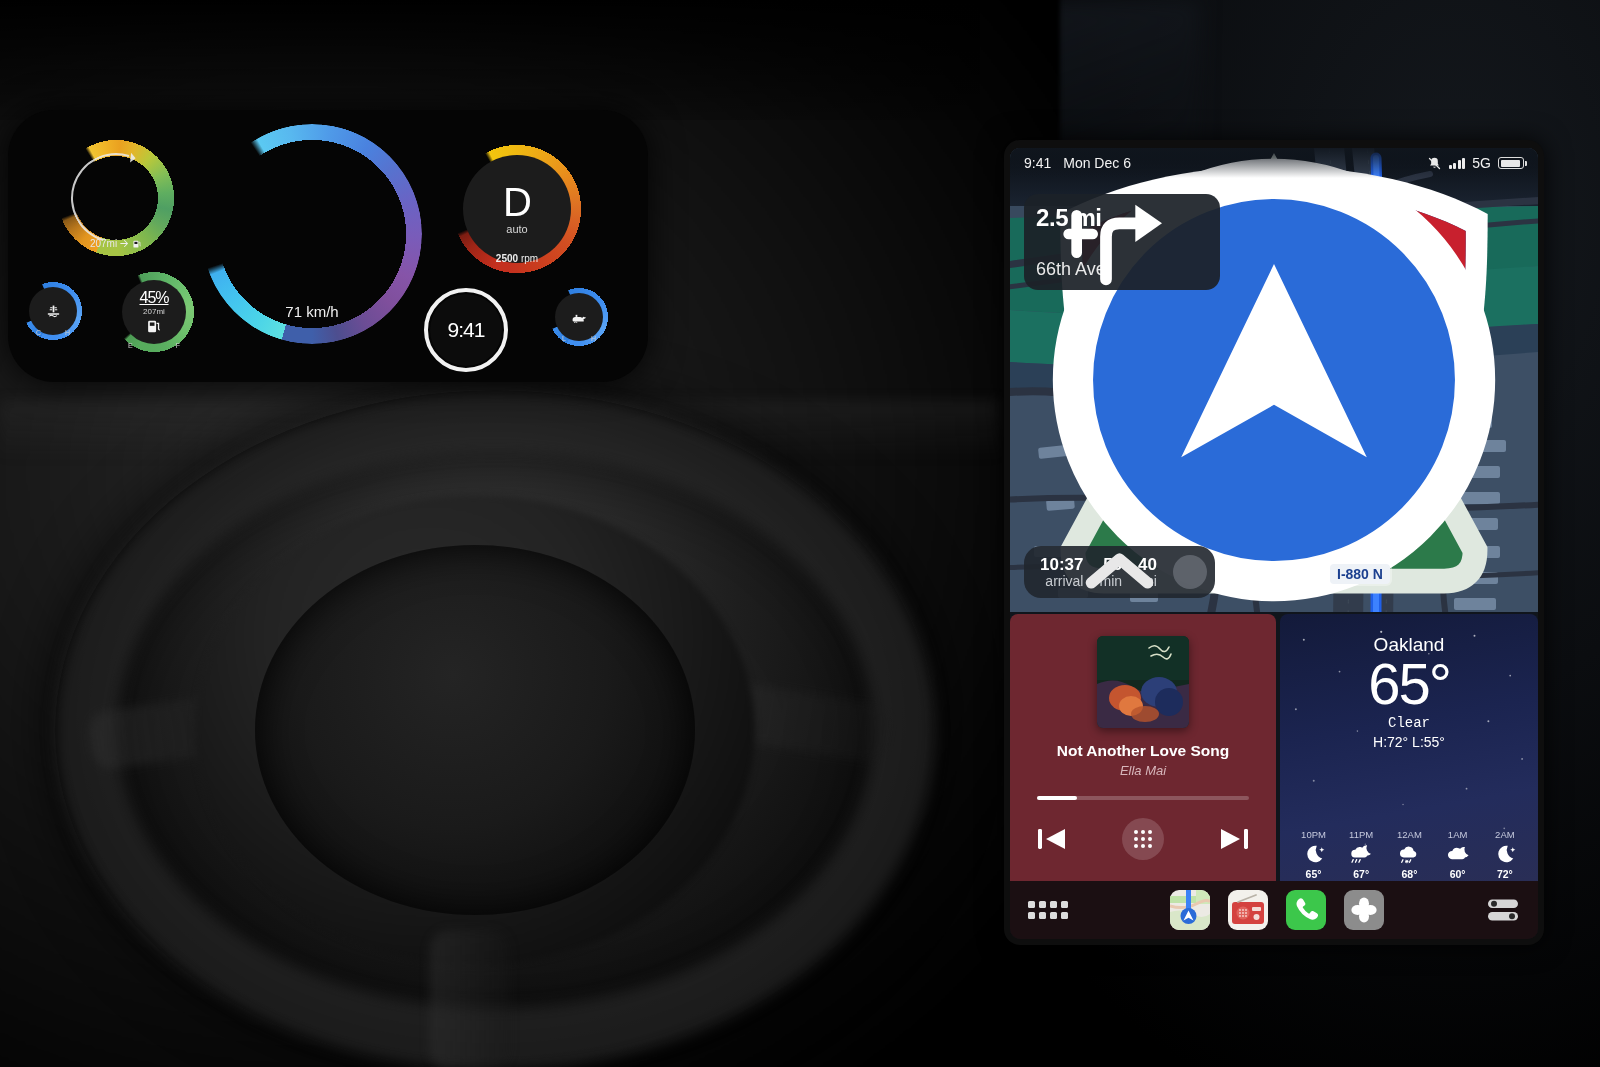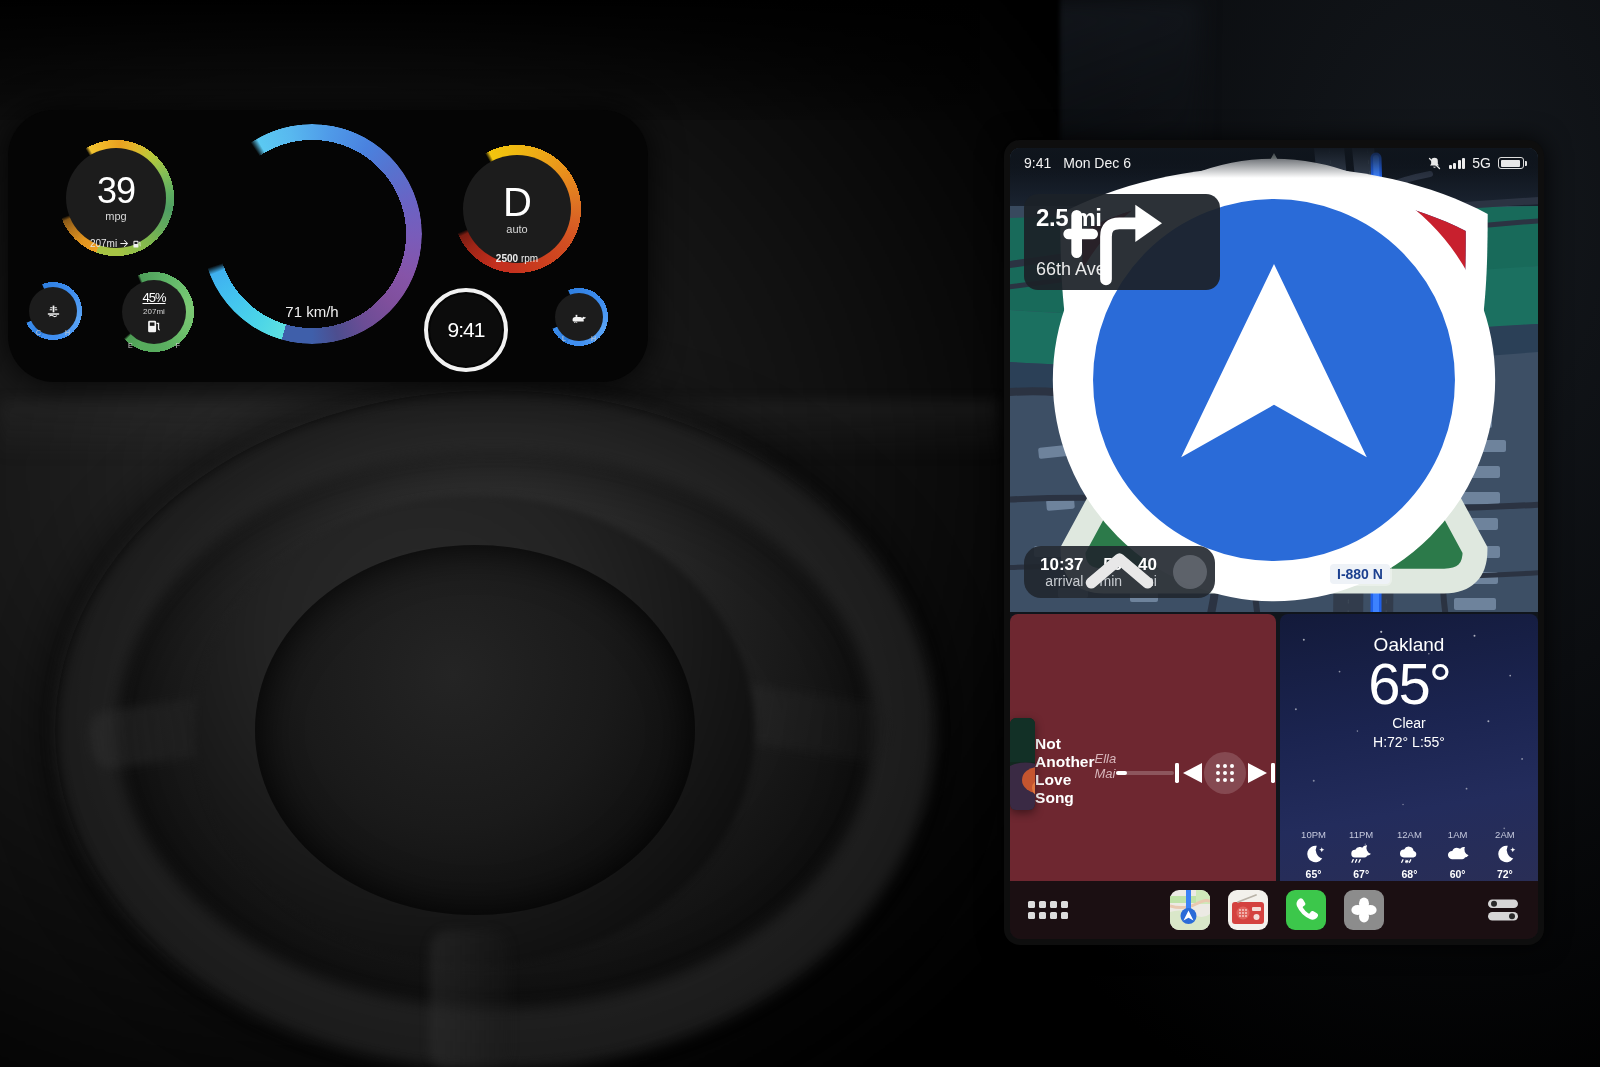--- a/index.html
+++ b/index.html
@@ -176,21 +176,21 @@
     position:absolute; inset:0; border-radius:50%;
     background:conic-gradient(from 203deg,
       #57ab5d 0deg, #4e9c55 22deg,
       rgba(0,0,0,0) 26deg, rgba(0,0,0,0) 132deg,
       #4f9f5a 136deg, #5bb165 170deg, #6cc06e 205deg, #7cc974 240deg,
       #6ec06c 280deg, #5aae60 320deg, #57ab5d 348deg);
     -webkit-mask:radial-gradient(circle, transparent 0 30px, #000 30px 40px, transparent 40px);
             mask:radial-gradient(circle, transparent 0 30px, #000 30px 40px, transparent 40px);
   }
   #gauge-fuel .face{ inset:10px; }
-  #gauge-fuel .g-val{ font-size:13px; line-height:18px; font-weight:500;text-decoration:underline; }
+  #gauge-fuel .g-val{ font-size:16px; line-height:18px; font-weight:500;text-decoration:underline; }
   #gauge-fuel .g-sub{ font-size:8px; color:#d5d5d5; }
   .ef-labels{ position:absolute; left:0; right:0; bottom:5px; display:flex;
     justify-content:space-between; padding:0 16px; font-size:7px; color:#cfcfcf; }
 
   
   #gauge-clock{ left:416px; top:178px; width:84px; height:84px; }
   #gauge-clock .ring{
     position:absolute; inset:0; border-radius:50%;
     border:4px solid #f2f2f2;
   }
@@ -287,21 +287,21 @@
   .puck{
     position:absolute; left:352px; top:370px; width:28px; height:28px; z-index:11;
   }
 
   
   #widgets{ position:absolute; top:466px; left:0; right:0; height:278px; display:flex; gap:4px; }
 
   
   #now-playing{
     width:266px; background:#6e2730; border-radius:8px; position:relative;
-    display:flex; flex-direction:row; align-items:center; padding-top:22px;
+    display:flex; flex-direction:column; align-items:center; padding-top:22px;
   }
   #album-art{
     width:92px; height:92px; border-radius:6px; overflow:hidden; position:relative;
     box-shadow:0 3px 10px rgba(0,0,0,.45);
   }
   #track-title{ margin-top:14px; font-size:15.5px; font-weight:700; }
   #track-artist{ margin-top:3px; font-size:13px; color:#d7b6bb;font-style:italic; }
   #progress{
     margin-top:18px; width:212px; height:3.5px; border-radius:2px;
     background:rgba(255,255,255,.22); position:relative;
@@ -319,21 +319,21 @@
 
   
   #weather{
     flex:1; border-radius:8px; position:relative; overflow:hidden;
     background:linear-gradient(170deg,#131a3a 0%,#1b2450 40%,#232c5c 68%,#2a2e55 100%);
     display:flex; flex-direction:column; align-items:center; padding-top:20px;
   }
   #weather .stars{ position:absolute; inset:0; }
   #wx-city{ font-size:19px; font-weight:400; z-index:2; }
   #wx-temp{ font-size:58px; font-weight:200; line-height:60px; margin-top:-2px; letter-spacing:-2px; z-index:2; }
-  #wx-cond{ font-size:14px; margin-top:1px; z-index:2; }
+  #wx-cond{ font-size:14px; margin-top:1px; z-index:2;font-family:Liberation Mono, monospace; }
   #wx-hl{ font-size:14px; margin-top:3px; z-index:2; }
   #wx-hours{
     position:absolute; bottom:12px; left:0; right:0; display:flex;
     justify-content:space-around; padding:0 10px; z-index:2;
   }
   .wx-hour{ display:flex; flex-direction:column; align-items:center; gap:3px; }
   .wx-hour .h{ font-size:9.5px; color:#c6cade; }
   .wx-hour .t{ font-size:10.5px; font-weight:600; }
 
   
@@ -363,24 +363,20 @@
   <div class="wheel-hub"></div>
   <div class="wheel-hub-inner"></div>
   <div class="wheel-spoke spoke-b"></div>
 </div>
 
 <div id="cluster">
 
   <div class="gauge" id="gauge-mpg">
     <div class="ring"></div>
     <div id="mpg-needle"></div>
-    <div class="face">
-      <div class="g-val">39</div>
-      <div class="g-unit">mpg</div>
-    </div>
     <div class="mpg-range">
       <span>207mi</span>
       <svg width="9" height="9" viewBox="0 0 12 12">
         <path d="M1 6h8M6 2l4 4-4 4" stroke="#eee" stroke-width="1.4" fill="none" stroke-linecap="round" stroke-linejoin="round"></path>
       </svg>
       <svg width="10" height="10" viewBox="0 0 14 14">
         <rect x="2" y="2.5" width="7" height="9.5" rx="1.2" fill="#f0f0f0"></rect>
         <rect x="3.4" y="4" width="4.2" height="3" fill="#1c1c1c"></rect>
         <path d="M9.6 4.5h1.6v4.3a1 1 0 0 0 1 1" stroke="#f0f0f0" stroke-width="1.1" fill="none"></path>
       </svg>

